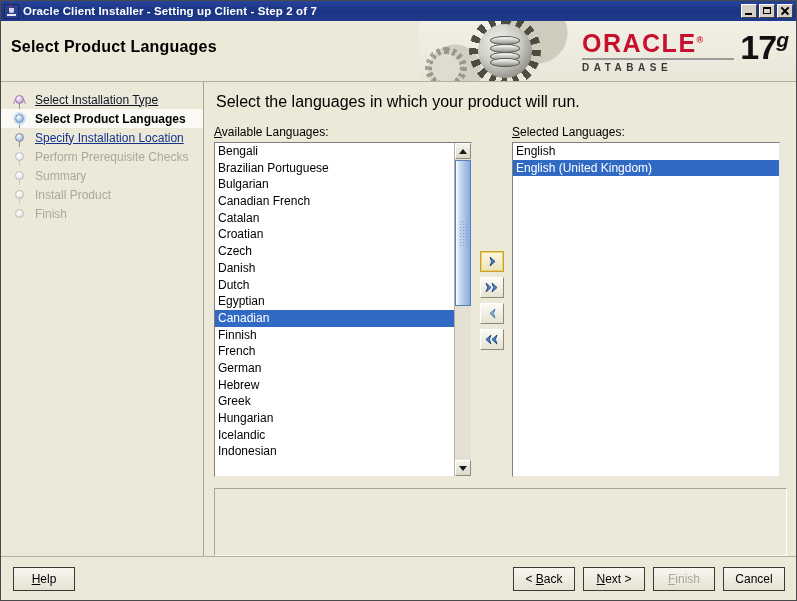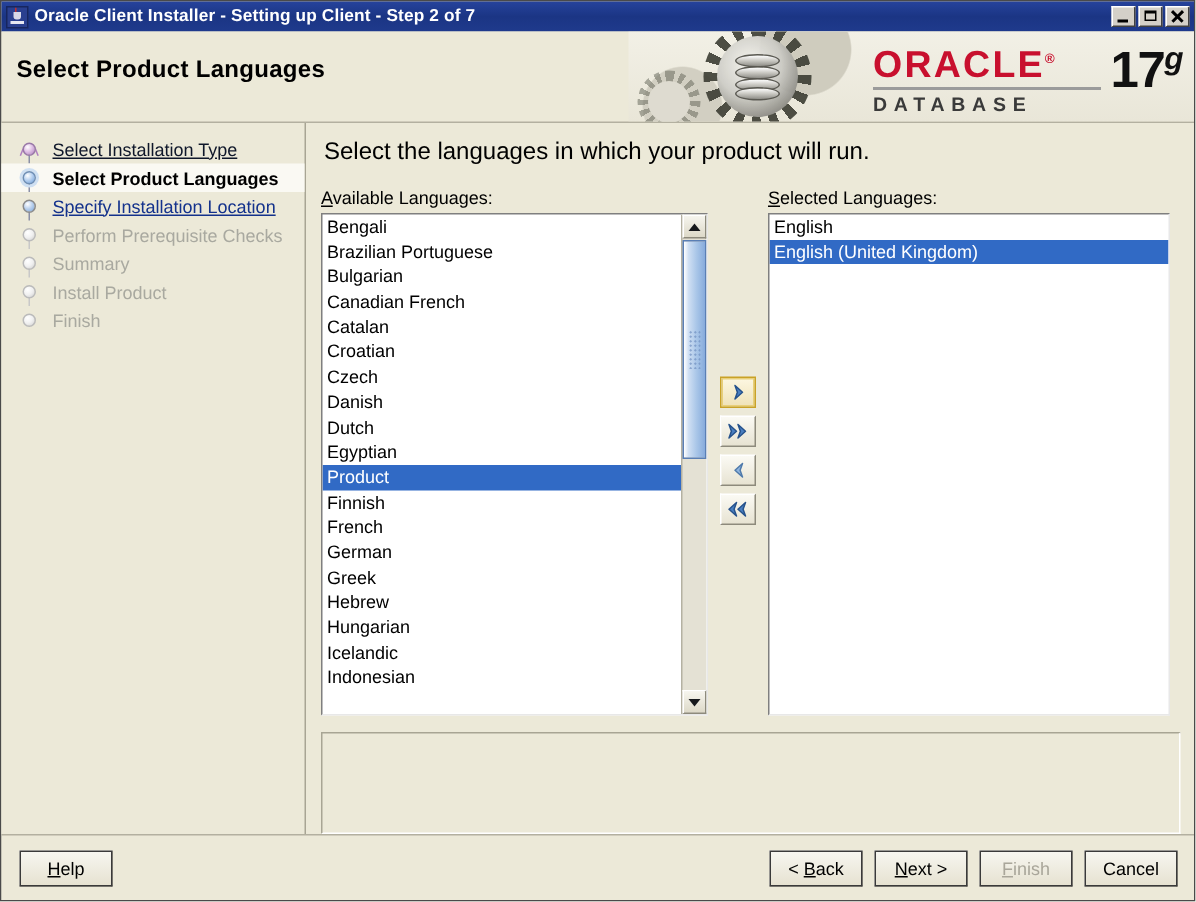--- a/index.html
+++ b/index.html
@@ -184,21 +184,21 @@
     line-height: 1;
     font-family: "Liberation Sans", sans-serif;
   }
   .oracle-word sup { font-size: 9px; vertical-align: super; }
   .oracle-rule {
     width: 152px; height: 2px;
     background: #9b9b9b;
     margin: 2px 0 2px 0;
   }
   .oracle-db {
-    font-size: 13px;
+    font-size: 10px;
     font-weight: bold;
     letter-spacing: 4.5px;
     color: #3a3a3a;
   }
   .oracle-ver {
     position: absolute;
     right: 8px; top: 8px;
     font-size: 34px;
     font-weight: bold;
     color: #111111;
@@ -594,26 +594,26 @@
                 <div class="lb-item">Bengali</div>
                 <div class="lb-item">Brazilian Portuguese</div>
                 <div class="lb-item">Bulgarian</div>
                 <div class="lb-item">Canadian French</div>
                 <div class="lb-item">Catalan</div>
                 <div class="lb-item">Croatian</div>
                 <div class="lb-item">Czech</div>
                 <div class="lb-item">Danish</div>
                 <div class="lb-item">Dutch</div>
                 <div class="lb-item">Egyptian</div>
-                <div class="lb-item selected">Product</div>
+                <div class="lb-item selected">Canadian</div>
                 <div class="lb-item">Finnish</div>
                 <div class="lb-item">French</div>
                 <div class="lb-item">German</div>
+                <div class="lb-item">Hebrew</div>
                 <div class="lb-item">Greek</div>
-                <div class="lb-item">Hebrew</div>
                 <div class="lb-item">Hungarian</div>
                 <div class="lb-item">Icelandic</div>
                 <div class="lb-item">Indonesian</div>
               </div>
             <div class="vscroll">
               <div class="sb-btn up">
                   <span class="sb-arrow"></span>
                 </div>
               <div class="sb-thumb">
                   <span class="sb-grip"></span>

